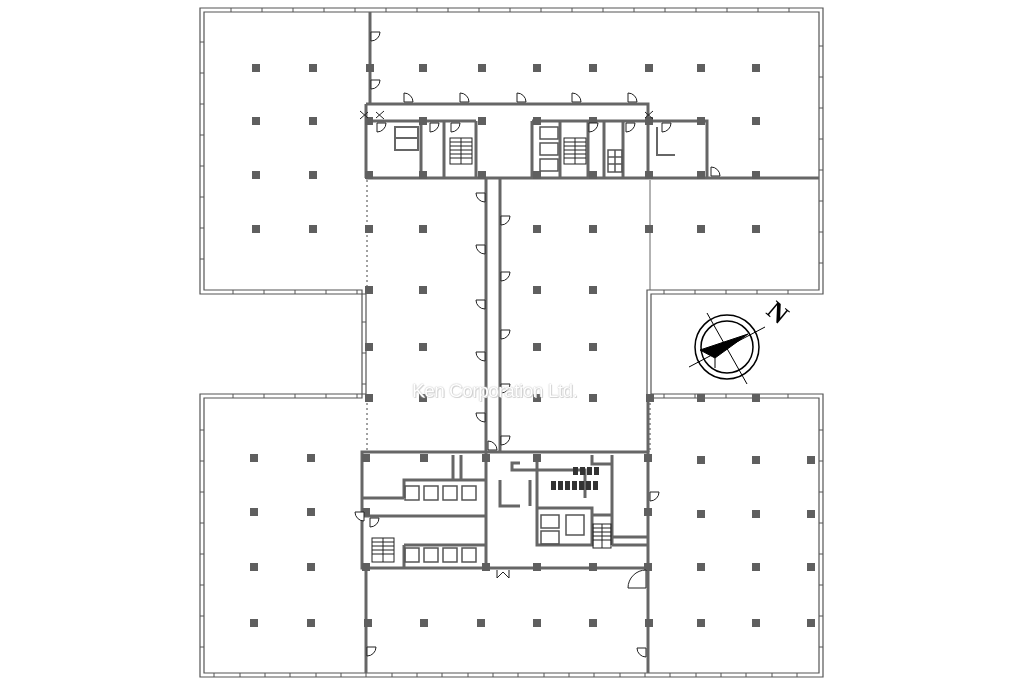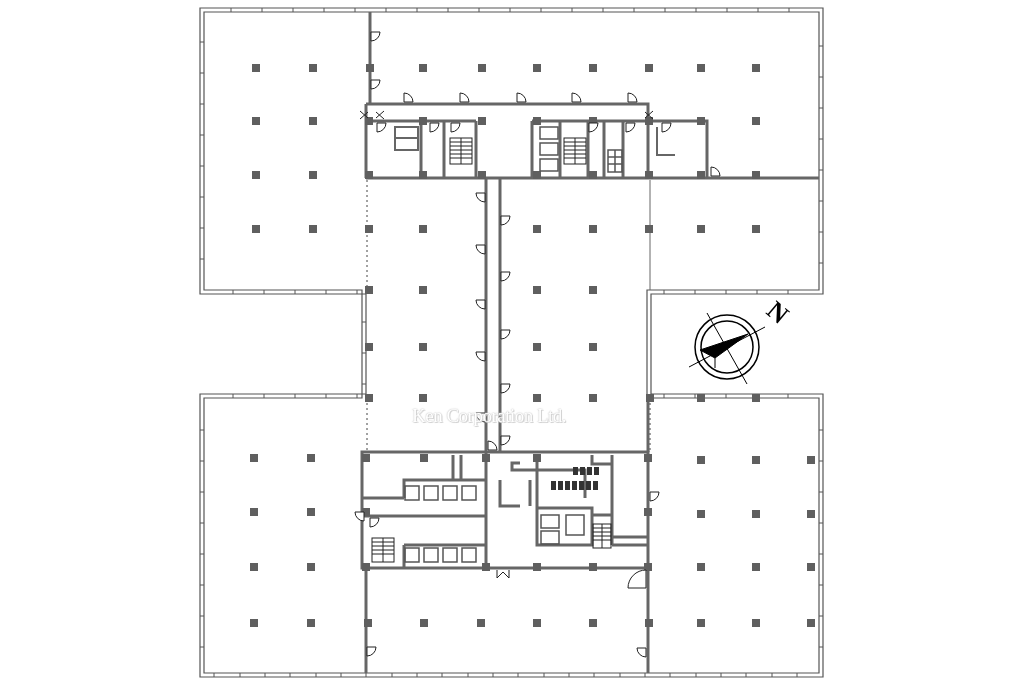--- a/index.html
+++ b/index.html
@@ -1,20 +1,20 @@
 <!DOCTYPE html>
 <html><head>
 <meta charset="utf-8">
 <style>
   html, body { margin: 0; padding: 0; background: #ffffff; }
   body { width: 1024px; height: 683px; overflow: hidden; position: relative; font-family: "Liberation Sans", sans-serif; }
   #plan { position: absolute; left: 0; top: 0; width: 1024px; height: 683px; }
   .watermark {
-    position: absolute; left: 412px; top: 405px; width: 200px;
-    font-family: Liberation Serif, serif; font-size: 19px; letter-spacing: -0.5px;
+    position: absolute; left: 412px; top: 380px; width: 200px;
+    font-family: Liberation Sans, sans-serif; font-size: 19px; letter-spacing: -0.5px;
     color: #ffffff; text-shadow: 0 0 1px #bdbdbd, 0 0 2px #cfcfcf, 1px 1px 0 #d9d9d9;
     pointer-events: none; white-space: nowrap;
   }
   .north-label {
     position: absolute; left: 768px; top: 298px; font-size: 26px; font-weight: bold;
     font-family: "Liberation Serif", serif; color: #000; transform: rotate(40deg);
   }
 </style>
 </head>
 <body>

